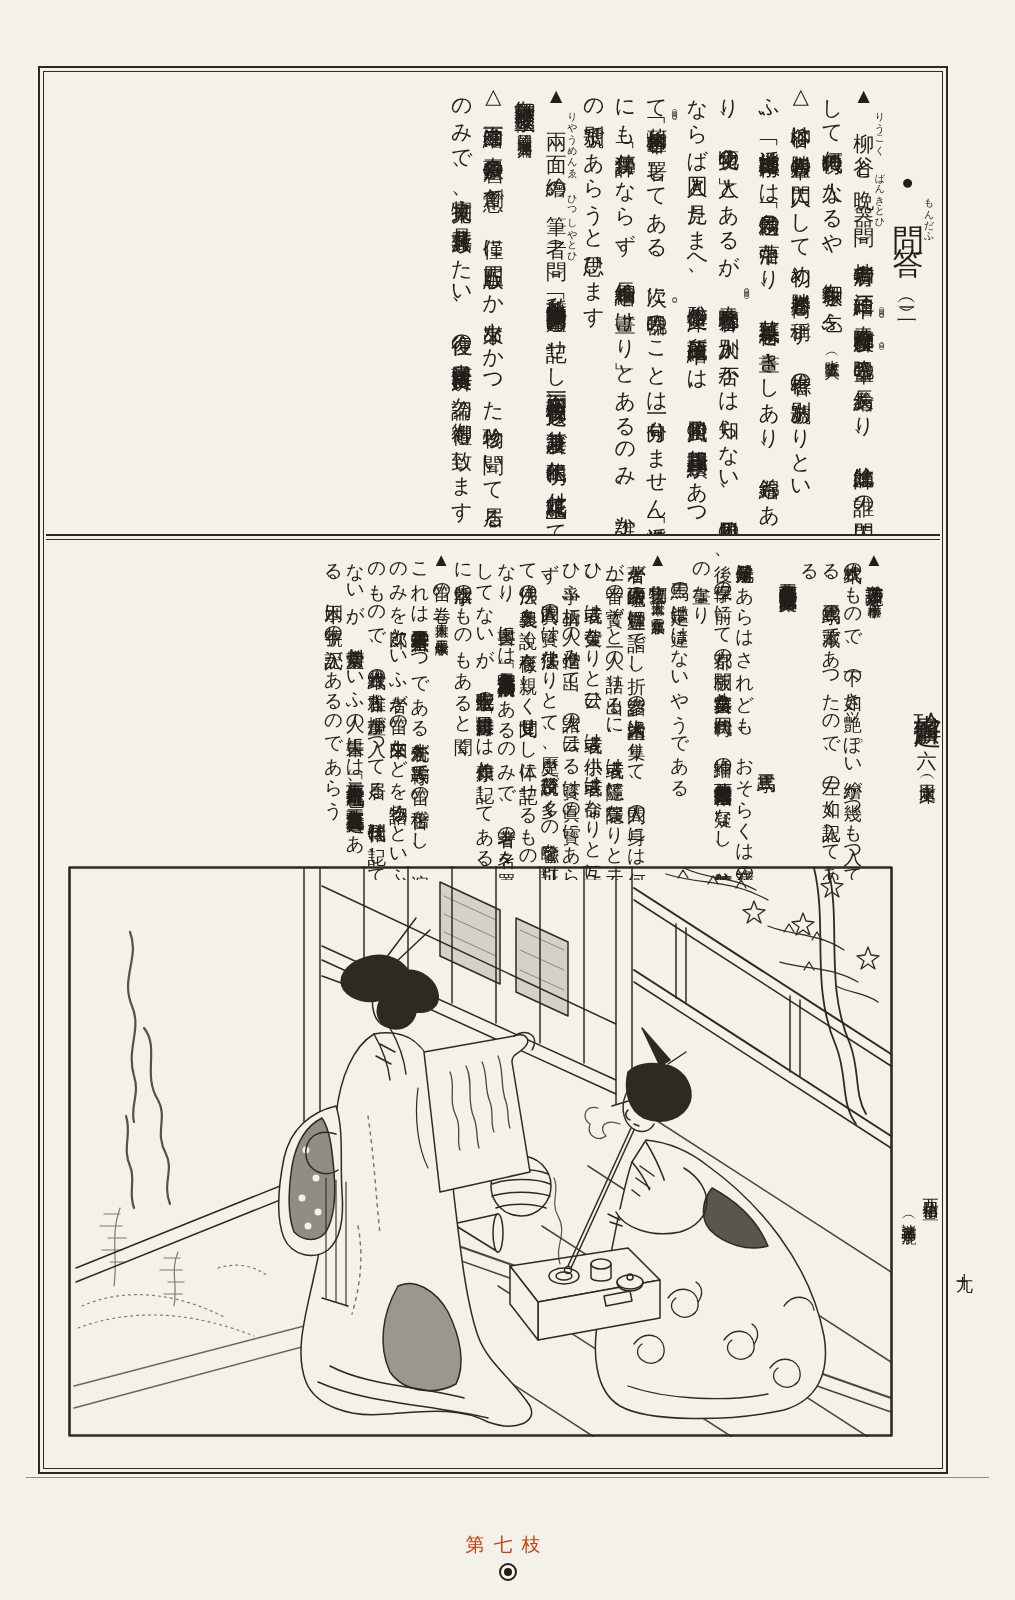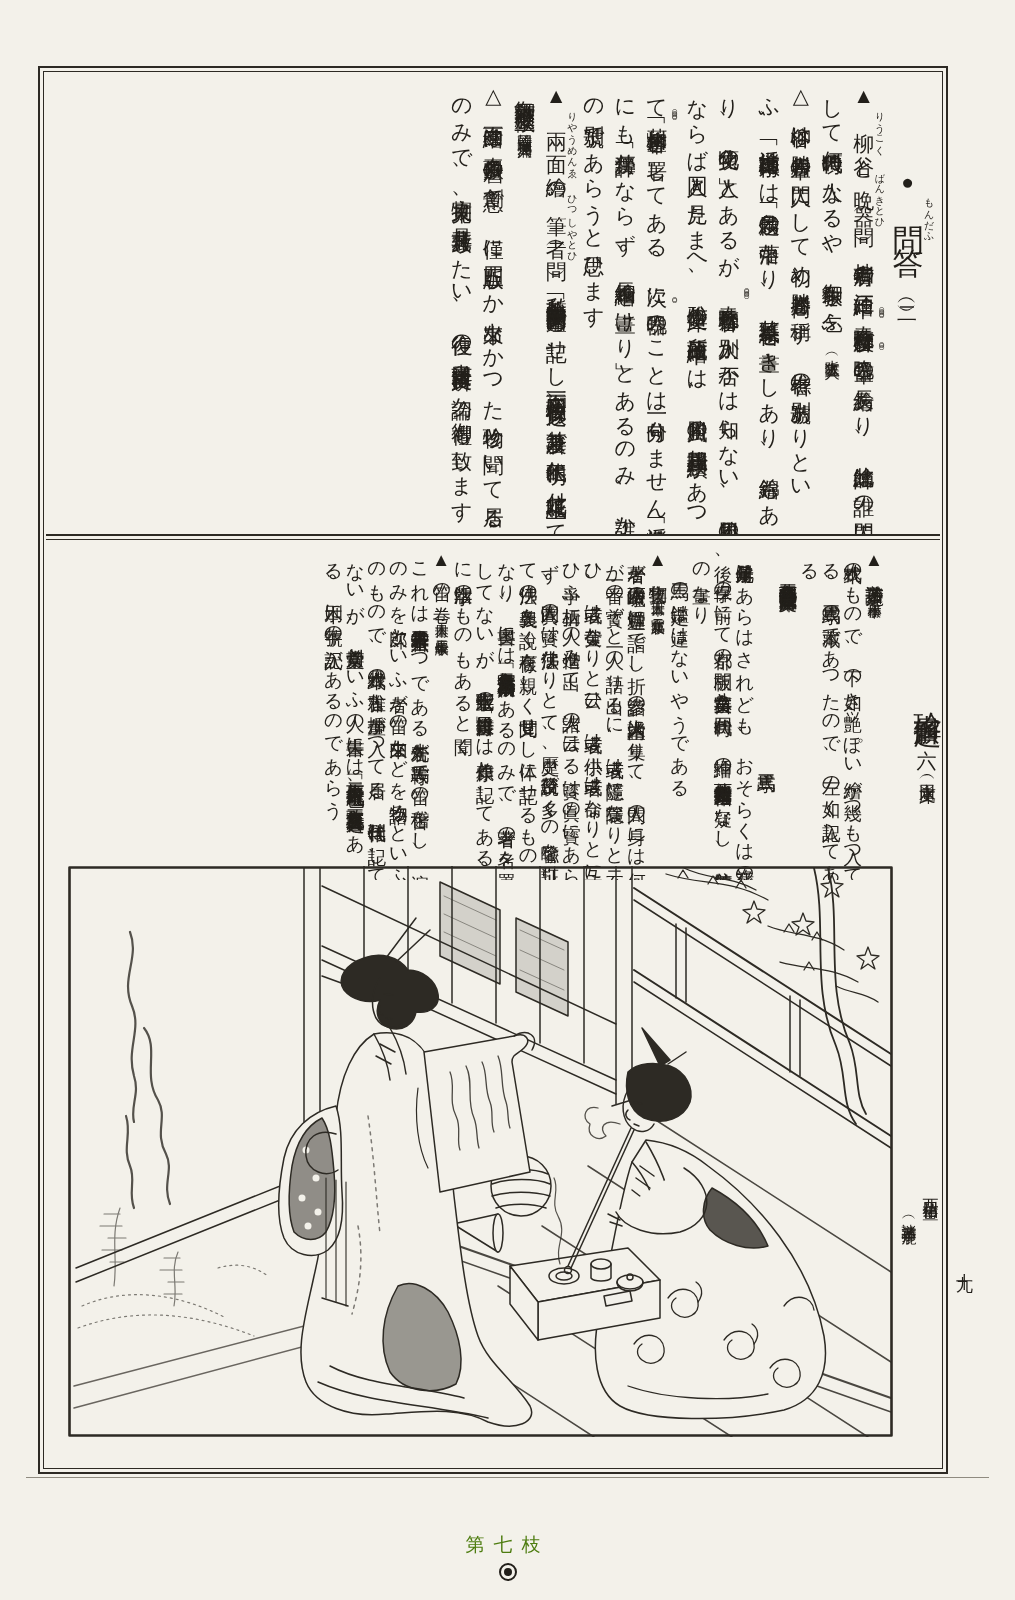--- a/index.html
+++ b/index.html
@@ -37,21 +37,21 @@
   .illus{position:absolute;left:68px;top:866px;width:825px;height:571px;}
   .caption{position:absolute;left:898px;top:1186px;height:280px;writing-mode:vertical-rl;
            font-size:16px;letter-spacing:1.5px;line-height:1.4;}
   .caption p{margin:0;}
   .caption .cap2{font-size:15px;text-indent:24px;}
   .pagenum{position:absolute;left:953px;top:1260px;writing-mode:vertical-rl;font-size:17px;letter-spacing:3px;}
 
   
   .bottom-rule{position:absolute;left:26px;right:26px;top:1477px;border-top:1px solid #8f8b80;}
   .footer-label{position:absolute;left:0;right:0;top:1532px;text-align:center;
-                font-size:19px;letter-spacing:9px;color:#4d7c0f;}
+                font-size:19px;letter-spacing:9px;color:#c2410c;}
   .bullseye{position:absolute;left:50%;top:1563px;transform:translateX(-50%);
             width:14px;height:14px;border:2px solid #221f1a;border-radius:50%;}
   .bullseye::after{content:"";position:absolute;inset:3px;background:#221f1a;border-radius:50%;}
 </style>
 </head>
 <body>
 
 <div class="page">
 
   <div class="frame">

